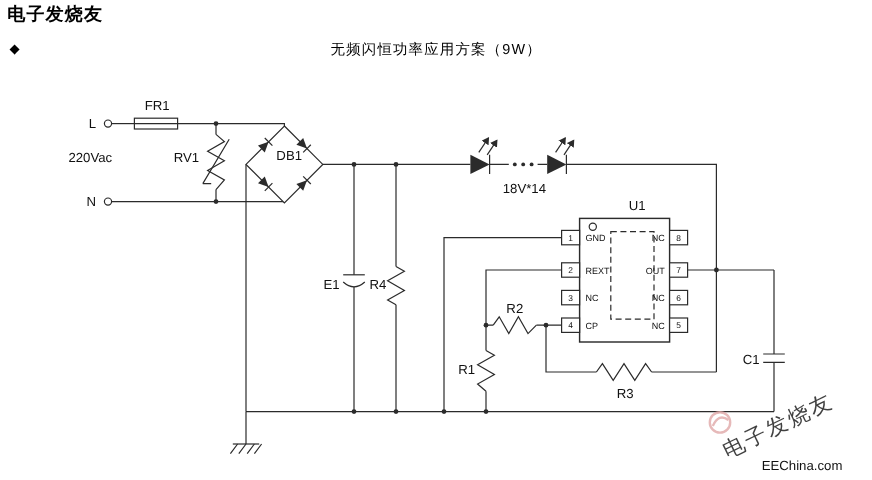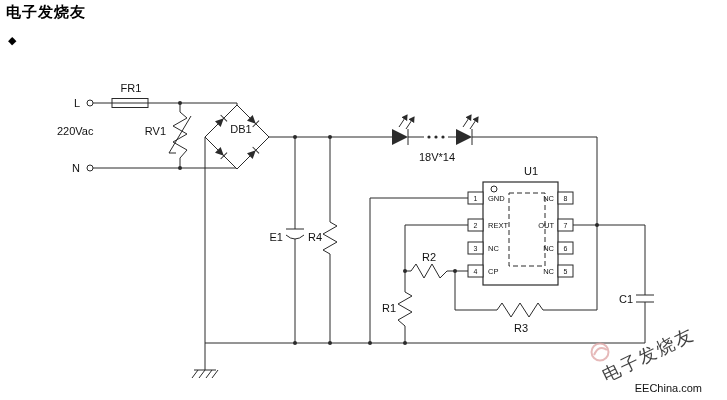--- a/index.html
+++ b/index.html
@@ -15,20 +15,21 @@
   svg .pinlbl{font-size:7.5px;}
   svg .pinnum{font-size:7px;}
 </style>
 </head>
 <body>
 
 <div class="screen">
 
   <div class="heading">电子发烧友</div>
   <div class="bullet">◆</div>
+  <div class="caption">无频闪恒功率应用方案（9W）</div>
 
   <svg width="727" height="400" viewBox="0 0 727 400">
     <defs>
       <marker id="ah" markerWidth="7" markerHeight="7" refX="5" refY="3.5" orient="auto">
         <path d="M0,0 L6,3.5 L0,7 Z" fill="#2b2b2b"></path>
       </marker>
     </defs>
 
     <g stroke="#2b2b2b" stroke-width="1" fill="none">
       <path d="M93,103 H112"></path>

